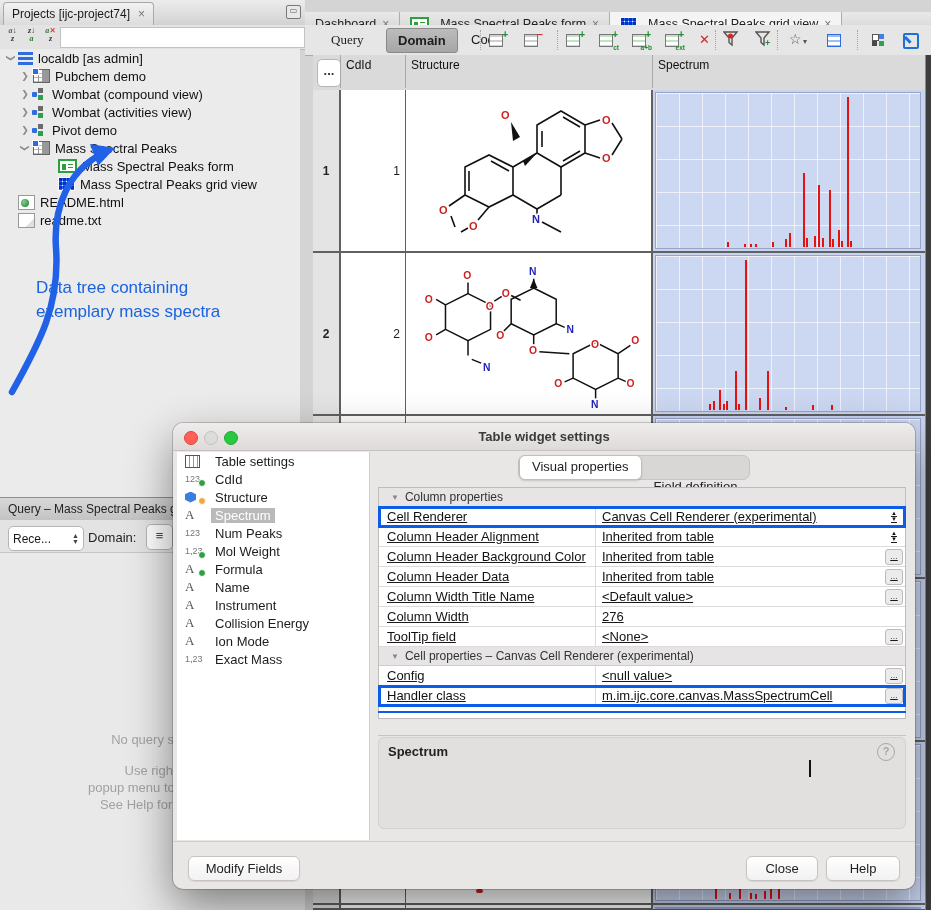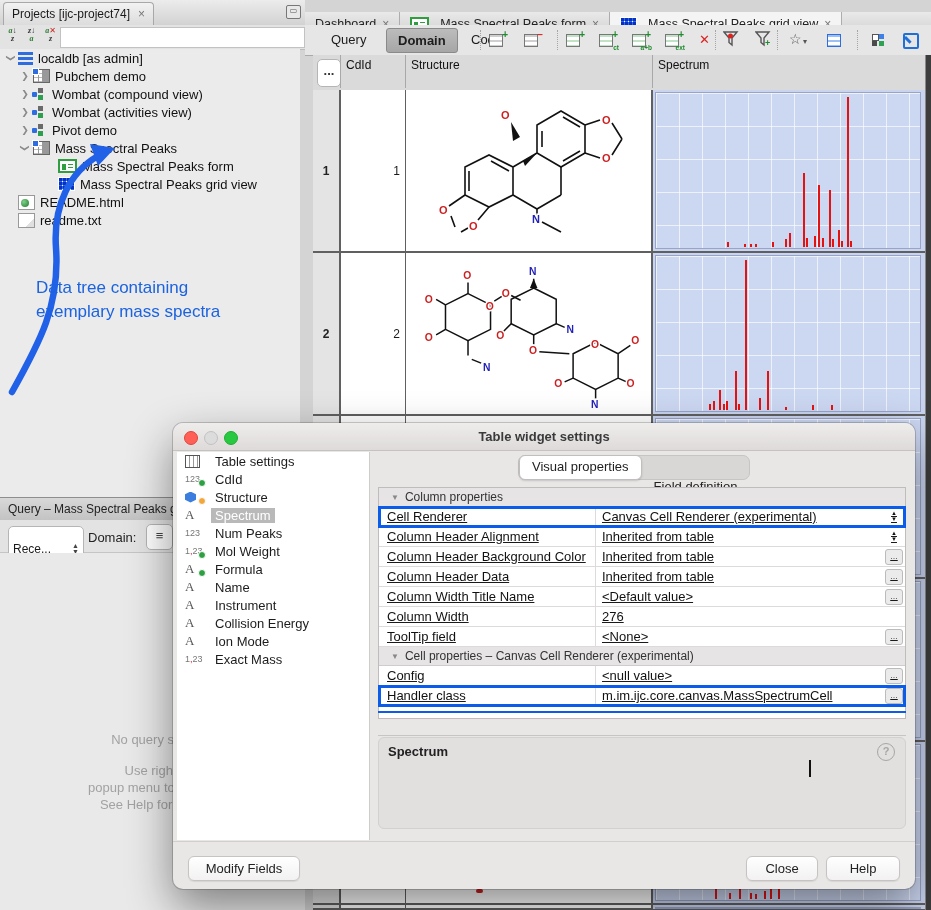--- a/index.html
+++ b/index.html
@@ -40,21 +40,21 @@
   .i-html::before{content:"";position:absolute;left:2px;top:3px;width:8px;height:8px;border-radius:50%;background:radial-gradient(circle at 35% 35%,#7fd08a,#1e7c2e);}
   .i-txt{width:10px;height:13px;border:1px solid #999;background:linear-gradient(135deg,#fff 70%,#e0e0e0 70%);}
 
   
   #ann-text{left:36px;top:276px;color:#1b63e0;font-size:17px;line-height:24px;z-index:5;}
   #ann-arrow{left:0;top:130px;z-index:5;}
 
   
   #query-hdr{left:0;top:497px;width:305px;height:22px;background:linear-gradient(#d8d8d8,#c3c3c3);border-top:1px solid #8e8e8e;border-bottom:1px solid #a8a8a8;font-size:12px;display:flex;align-items:center;padding-left:8px;color:#222;}
   #query-bar{left:0;top:520px;width:305px;height:32px;background:#e3e3e3;border-bottom:1px solid #c5c5c5;}
-  #recent-combo{left:8px;top:526px;width:66px;height:21px;background:#fff;border:1px solid #b5b5b5;border-radius:5px;font-size:12px;display:flex;align-items:center;padding:11px 4px;justify-content:space-between;}
+  #recent-combo{left:8px;top:526px;width:66px;height:21px;background:#fff;border:1px solid #b5b5b5;border-radius:5px;font-size:12px;display:flex;align-items:center;padding:1px 4px;justify-content:space-between;}
   .updn{font-size:7px;line-height:6px;color:#444;text-align:center;}
   #domain-lbl{left:88px;top:530px;font-size:13px;color:#222;}
   #menu-btn{left:146px;top:524px;width:25px;height:24px;border:1px solid #b5b5b5;border-radius:5px;background:#fff;color:#444;text-align:center;line-height:22px;font-size:13px;}
   #query-body{left:0,top:553px;left:0;top:553px;width:305px;height:357px;background:#e9e9e9;overflow:hidden;}
   #query-hints{position:absolute;left:-55px;top:178px;width:440px;text-align:center;color:#a2a2a2;font-size:13px;line-height:17px;}
   #query-hints .gap{height:14px;}
 
   
   #main-tabbar{left:305px;top:12px;width:626px;height:25px;background:linear-gradient(#e9e9e9,#cfcfcf);border-bottom:1px solid #8e8e8e;display:flex;}
   .mtab{height:24px;display:flex;align-items:center;gap:6px;padding:0 10px;font-size:12.5px;border-right:1px solid #adadad;color:#222;}
@@ -246,21 +246,21 @@
         <span>Mass Spectral Peaks form</span>
         <span class="closex">×</span>
       </div>
       <div class="mtab active">
         <span class="ticon i-grid"></span>
         <span>Mass Spectral Peaks grid view</span>
         <span class="closex">×</span>
       </div>
     </div>
   <div class="abs" id="main-toolbar">
-      <div class="modebtn" style="left: 15px;">Query</div>
+      <div class="modebtn" style="left: 15px; font-family: Liberation Serif, serif;">Query</div>
       <div class="modebtn pressed" style="left: 81px;">Domain</div>
       <div class="modebtn" style="left: 155px;">Code</div>
       <div class="tsep" style="left: 175px;"></div>
       <div class="tsep" style="left: 252px;"></div>
       <div class="tsep" style="left: 410px;"></div>
       <div class="tsep" style="left: 472px;"></div>
       <div class="tsep" style="left: 552px;"></div>
       <div class="tico" style="left: 183px;">
         <div class="tbl"></div>
         <div class="ovl" style="color: rgb(30, 140, 46);">+</div>

